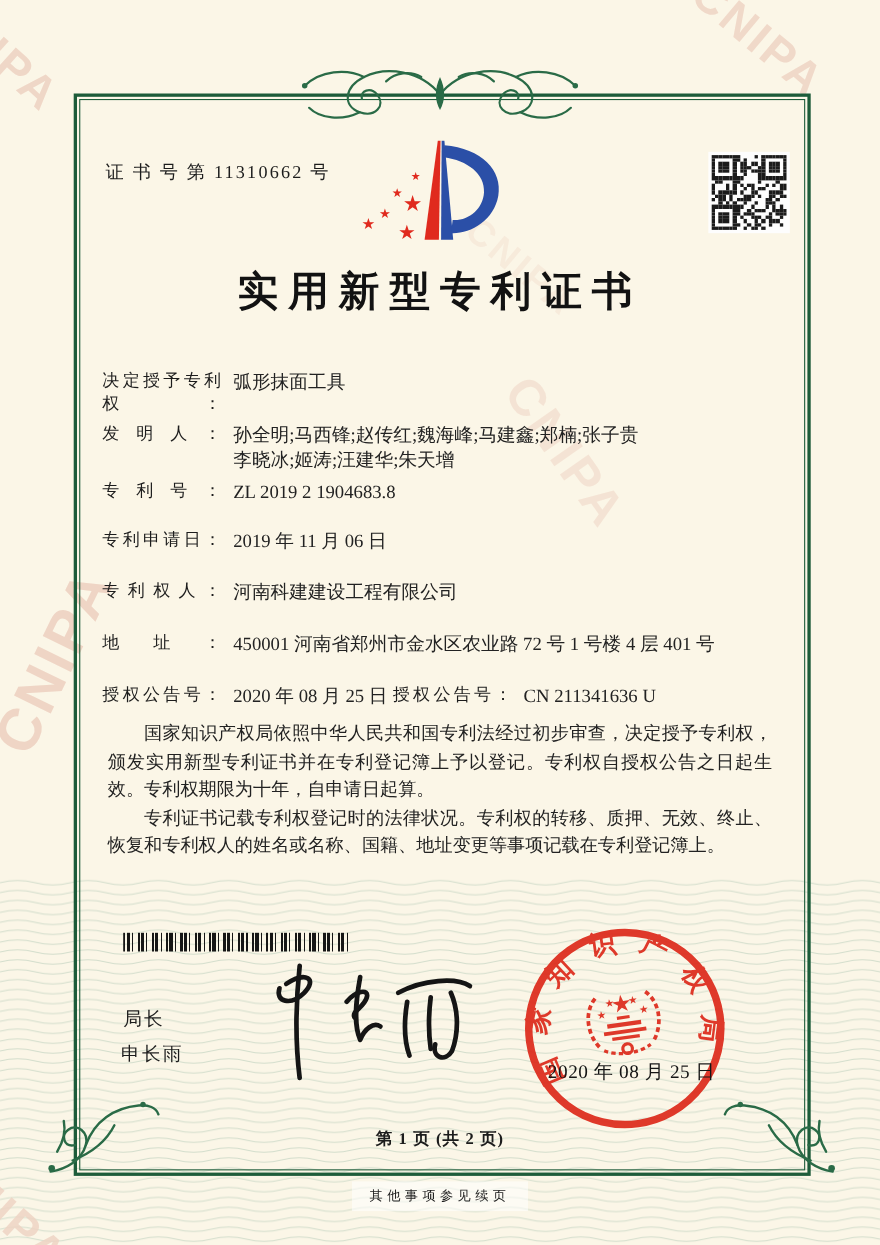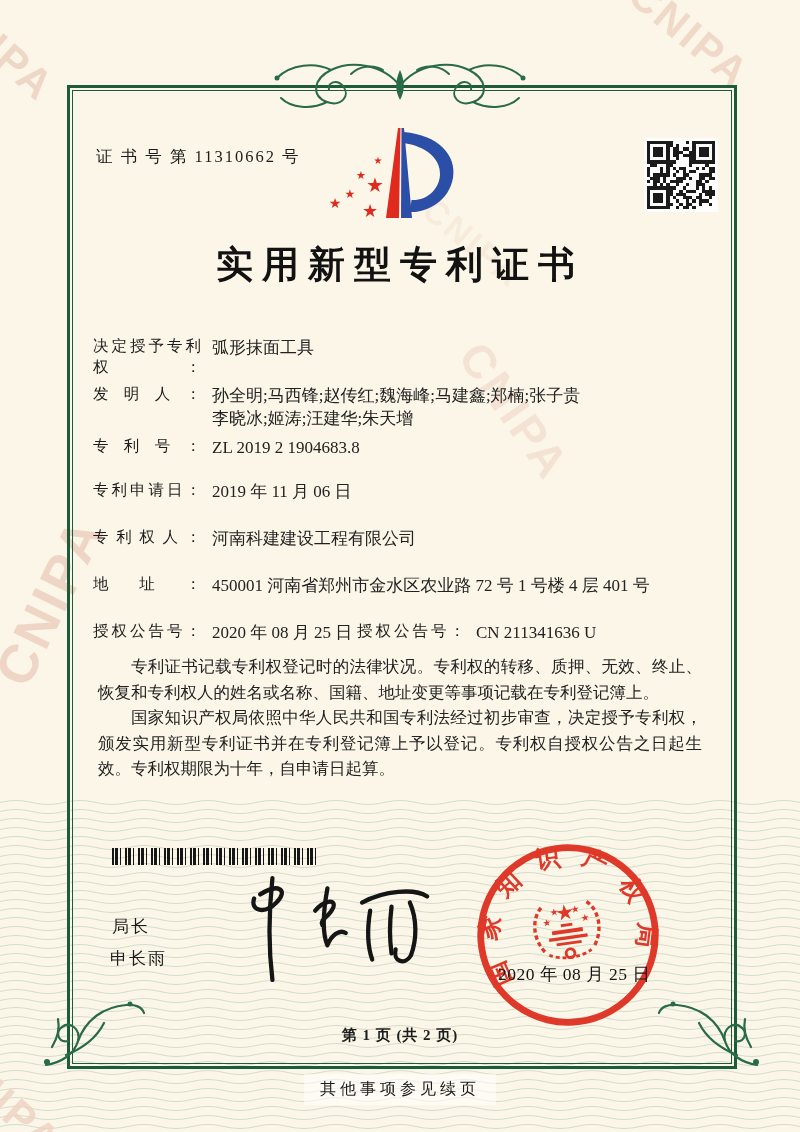--- a/index.html
+++ b/index.html
@@ -54,21 +54,21 @@
   .sig{position:absolute;left:225px;top:872px;z-index:5;}
   .seal{position:absolute;left:471px;top:838px;width:194px;height:194px;
         transform:rotate(-8deg);z-index:6;opacity:.93;}
   .sealTxt{font-size:25px;letter-spacing:19px;font-weight:bold;
            font-family:"Liberation Serif","DejaVu Serif",serif;}
   .seal-date{position:absolute;left:498px;top:962px;font-size:17.5px;letter-spacing:.5px;
              color:#151515;z-index:7;}
   .pageinfo{position:absolute;left:0;top:1026px;width:100%;text-align:center;
             font-size:15px;letter-spacing:1px;z-index:4;font-weight:bold;}
   .note-wrap{position:absolute;left:0;top:1074px;width:100%;text-align:center;z-index:4;}
-  .note{display:inline-block;font-size:16px;letter-spacing:4px;
+  .note{display:inline-block;font-size:12px;letter-spacing:4px;
         background:rgba(255,255,255,.55);padding:5px 16px;}
 </style>
 </head>
 <body>
 
 <div class="page">
 
   <svg class="waves" width="800" height="334" viewBox="0 0 800 334">
     <defs>
       <pattern id="wv" width="64" height="9" patternUnits="userSpaceOnUse">
@@ -618,22 +618,22 @@
   <div class="row" style="top:621px;width:614px">
     <span class="lbl">授权公告号：</span>
     <span class="val">2020 年 08 月 25 日</span>
     <span class="pair2">
       <span class="lbl">授权公告号：</span>
       <span class="val">CN 211341636 U</span>
     </span>
   </div>
 
   <div class="paras">
+    <p>国家知识产权局依照中华人民共和国专利法经过初步审查，决定授予专利权，颁发实用新型专利证书并在专利登记簿上予以登记。专利权自授权公告之日起生效。专利权期限为十年，自申请日起算。</p>
     <p>专利证书记载专利权登记时的法律状况。专利权的转移、质押、无效、终止、恢复和专利权人的姓名或名称、国籍、地址变更等事项记载在专利登记簿上。</p>
-    <p>国家知识产权局依照中华人民共和国专利法经过初步审查，决定授予专利权，颁发实用新型专利证书并在专利登记簿上予以登记。专利权自授权公告之日起生效。专利权期限为十年，自申请日起算。</p>
   </div>
 
   <div class="barcode"></div>
 
   <div class="director-label">局长</div>
   <div class="director-name">申长雨</div>
 
   <svg class="sig" width="215" height="112" viewBox="0 0 210 110">
     <g stroke="#151515" stroke-width="4.2" fill="none" stroke-linecap="round" stroke-linejoin="round">
       <path d="M34,22 C52,10 62,18 50,30 C38,42 24,38 28,26"></path>

